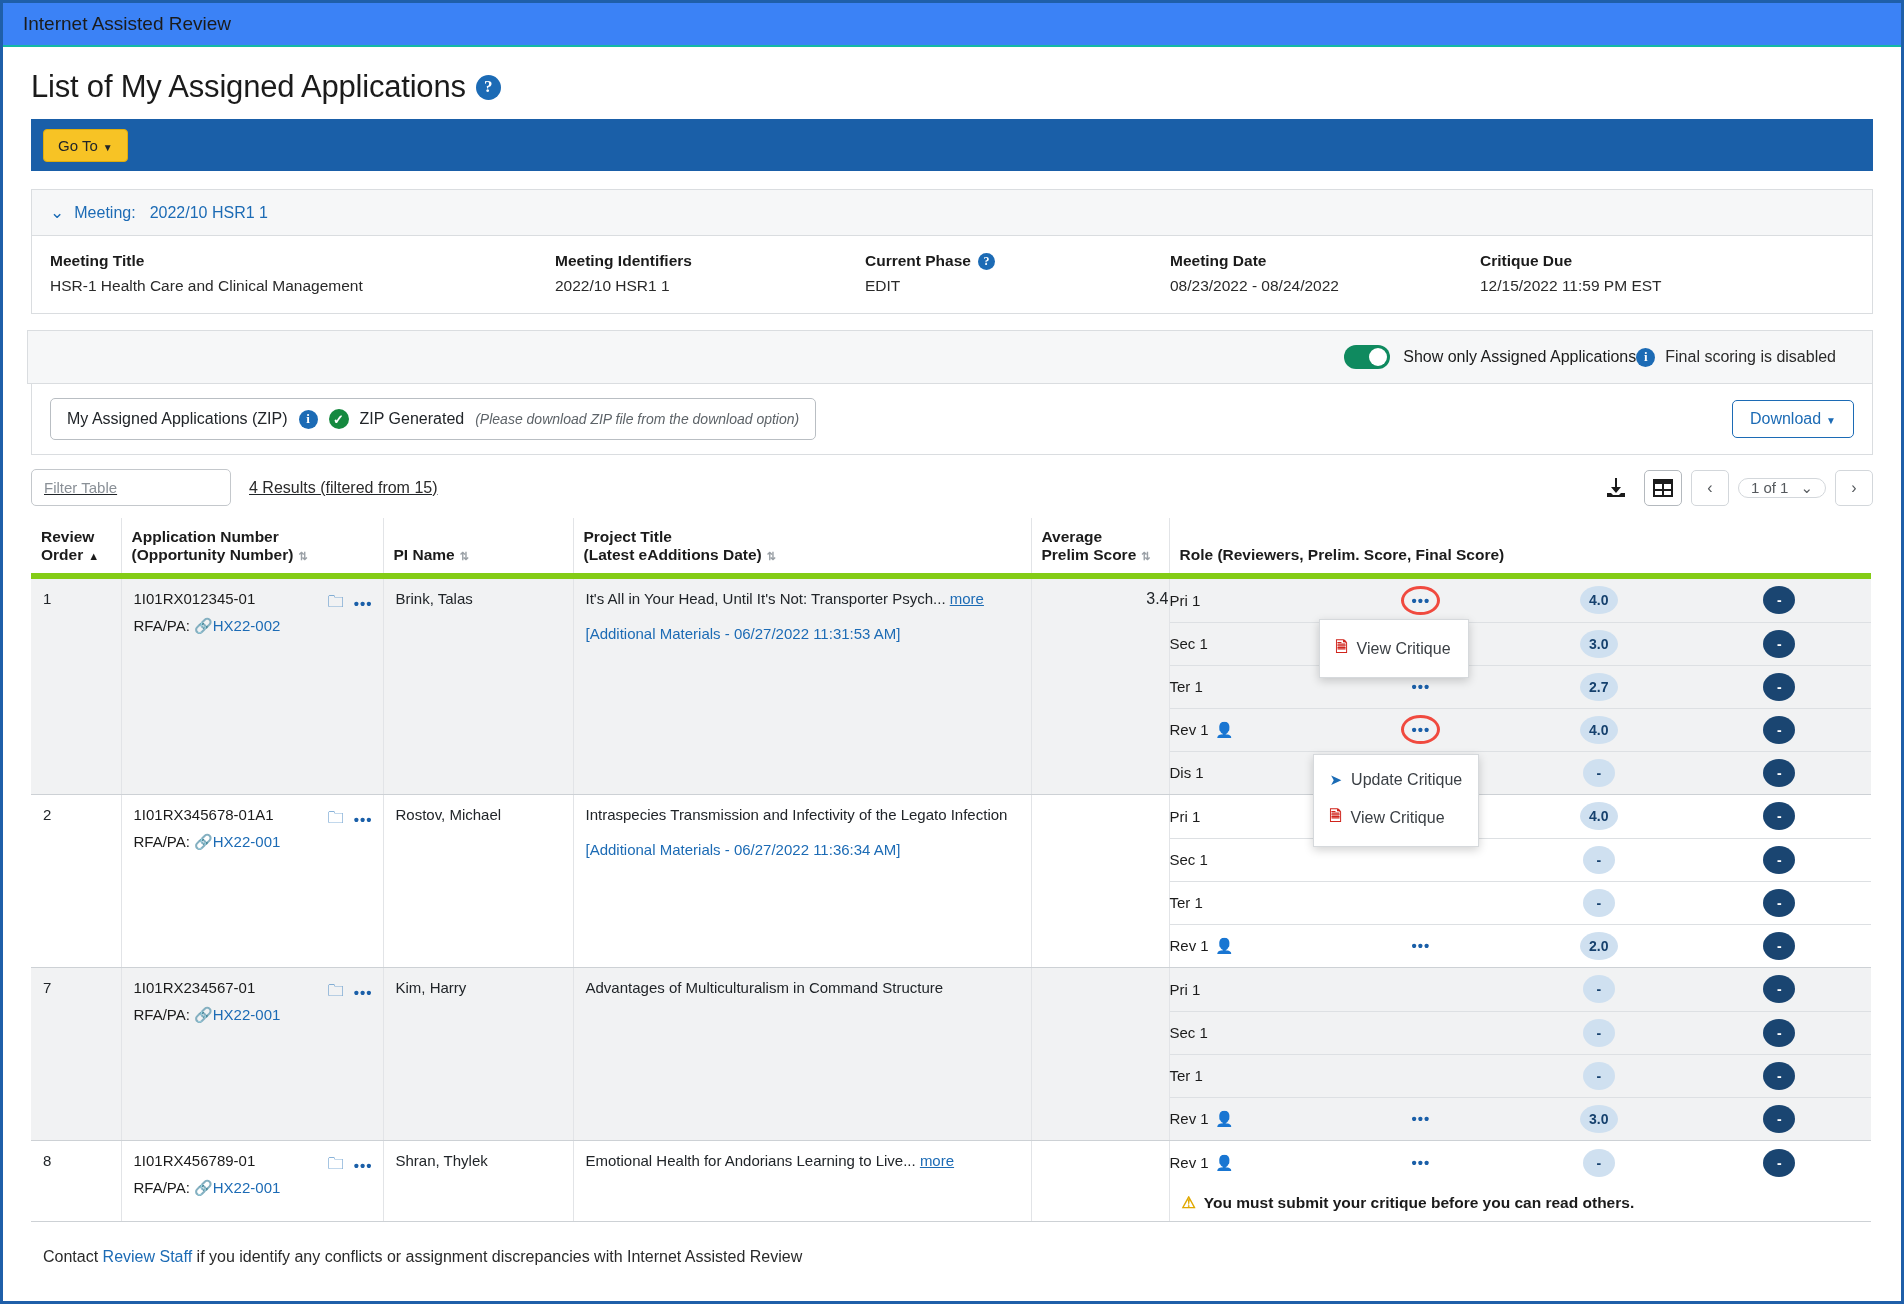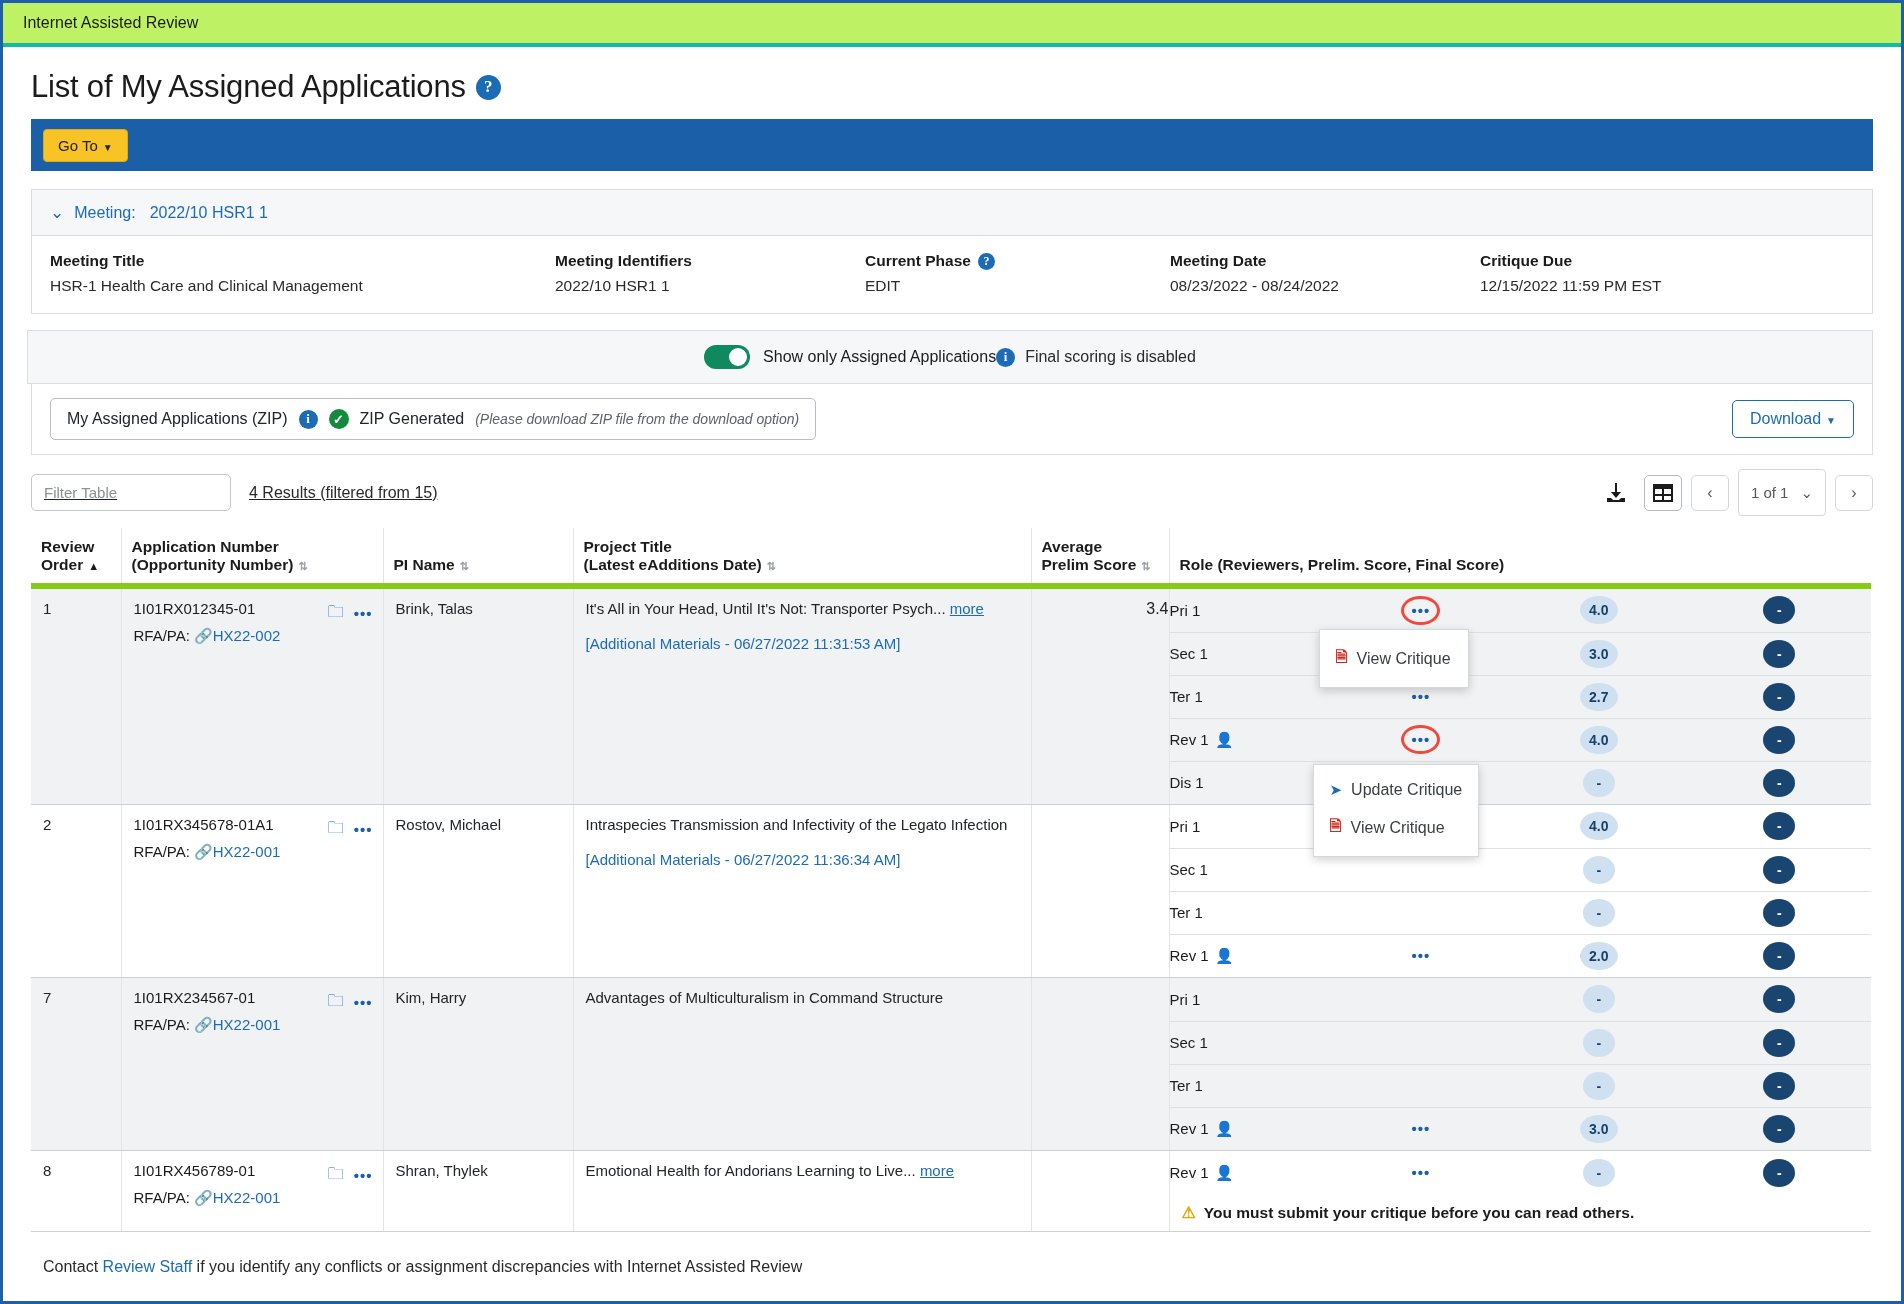--- a/index.html
+++ b/index.html
@@ -10,23 +10,23 @@
     font-family:"Liberation Sans", sans-serif;
     font-size:15px;
     color:#212529;
     overflow:hidden;
   }
   .browser-frame{
     position:absolute; left:0; top:0; width:1904px; height:1304px;
     border:3px solid #1f5fa9; background:#fff;
   }
   .titlebar{
-    height:44px; background:#bef264; border-bottom:4px solid #14b8a6;
+    height:44px; background:#3b82f6; border-bottom:2px solid #14b8a6;
     display:flex; align-items:center; padding:0 20px;
-    font-size:16px; color:#1b1b1b;
+    font-size:19px; color:#1b1b1b;
   }
   .page{ padding:0 0 0 0; }
   .page-title-row{
     display:flex; align-items:center; gap:10px;
     padding:22px 0 14px 28px;
   }
   .page-title{
     font-size:31px; font-weight:normal; color:#1b1b1b; letter-spacing:-0.2px;
   }
   .help-icon{
@@ -69,21 +69,21 @@
   .mg-value{ font-size:15.5px; color:#2a2a2a; }
   .help-sm{
     display:inline-flex; align-items:center; justify-content:center;
     width:17px; height:17px; border-radius:50%;
     background:#1c6bb5; color:#fff; font-weight:bold; font-size:12px;
     font-family:"Liberation Serif", serif;
   }
 
   .toolbar-panel{
     margin:16px 28px 0 24px; border:1px solid #dadde0; background:#f6f7f8;
-    padding:14px 16px; display:flex; align-items:center; justify-content:center;
+    padding:14px 36px; display:flex; align-items:center; justify-content:flex-end;
   }
   .toggle-wrap{ display:flex; align-items:center; gap:13px; }
   .toggle{
     width:46px; height:24px; border-radius:14px; background:#0f8a5f;
     position:relative; cursor:pointer; flex:0 0 auto;
   }
   .toggle .knob{
     position:absolute; right:3px; top:3px; width:18px; height:18px;
     background:#fff; border-radius:50%;
   }
@@ -133,21 +133,21 @@
   .grid-btn{
     width:38px; height:36px; border:1px solid #b4b9be; border-radius:5px;
     display:flex; align-items:center; justify-content:center; background:#fff; cursor:pointer;
   }
   .pg-btn{
     min-width:38px; height:36px; border:1px solid #d3d7db; border-radius:5px;
     display:flex; align-items:center; justify-content:center; background:#fff;
     color:#55595d; font-size:16px; cursor:pointer;
   }
   .pg-sel{
-    min-width:88px; height:47px; border:1px solid #d3d7db; border-radius:4px;
+    min-width:88px; height:20px; border:1px solid #d3d7db; border-radius:13px;
     display:flex; align-items:center; justify-content:center; gap:12px;
     background:#fff; color:#55595d; font-size:15px; cursor:pointer;
   }
 
   table.apps{
     margin:12px 28px 0 28px; border-collapse:collapse; width:1840px;
     table-layout:fixed;
   }
   table.apps th{
     text-align:left; vertical-align:bottom; font-size:15.5px; font-weight:bold;

